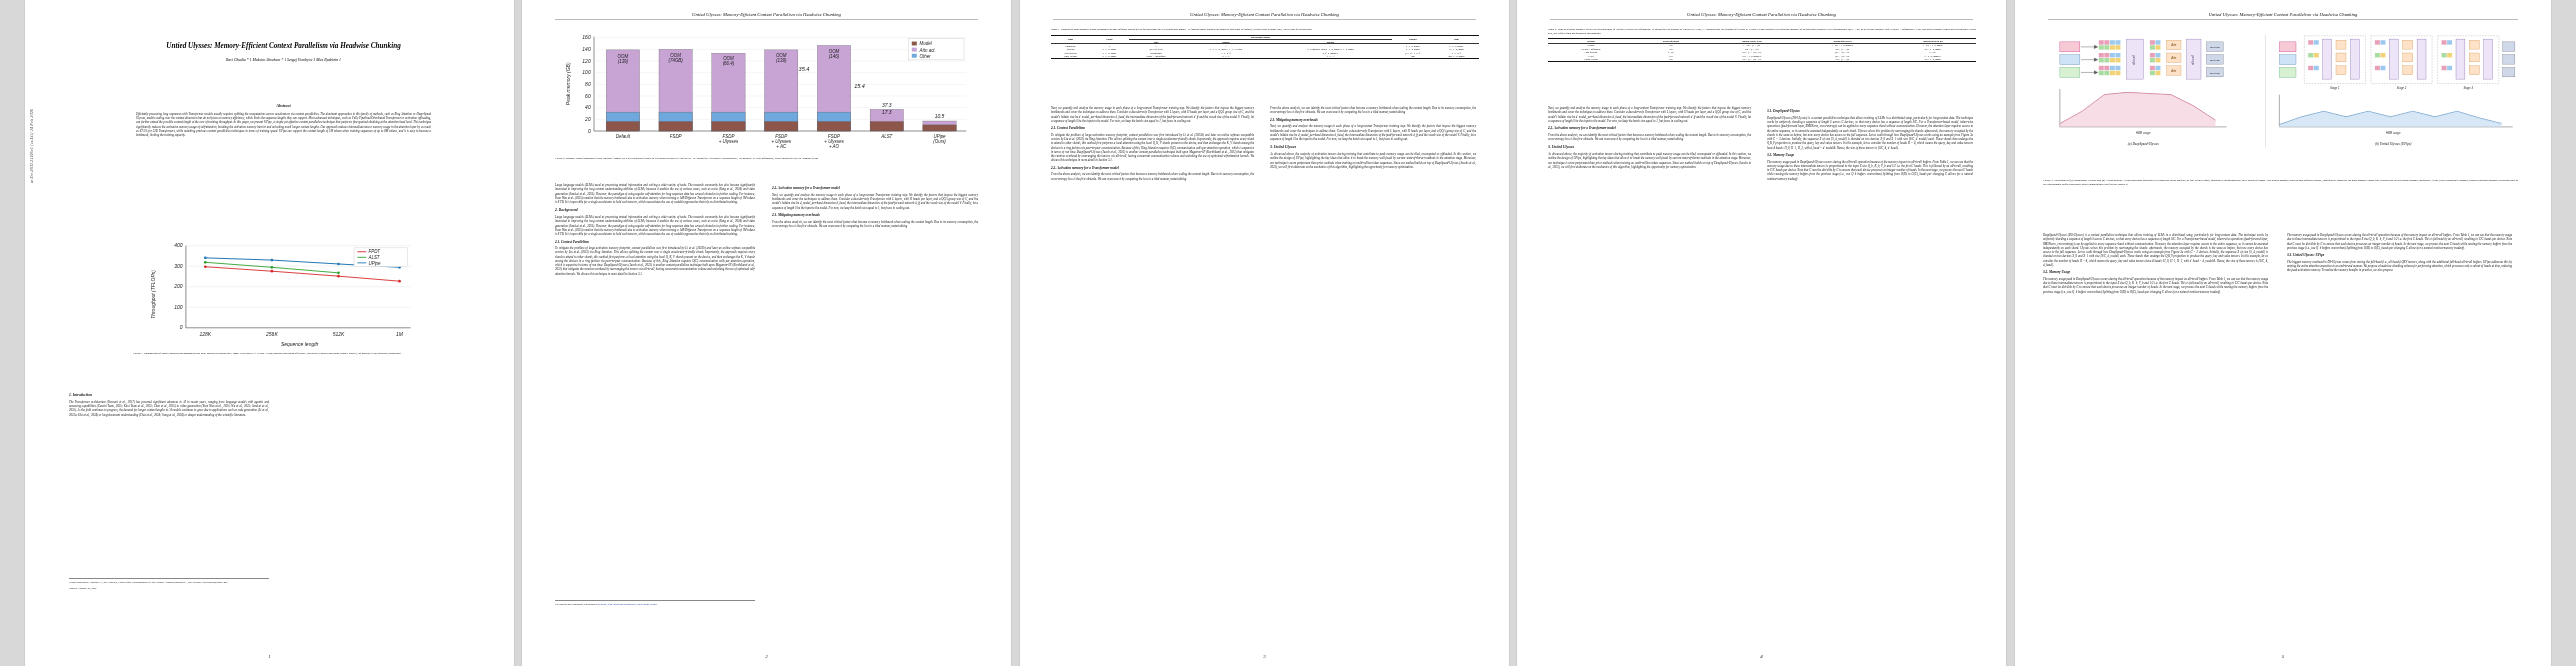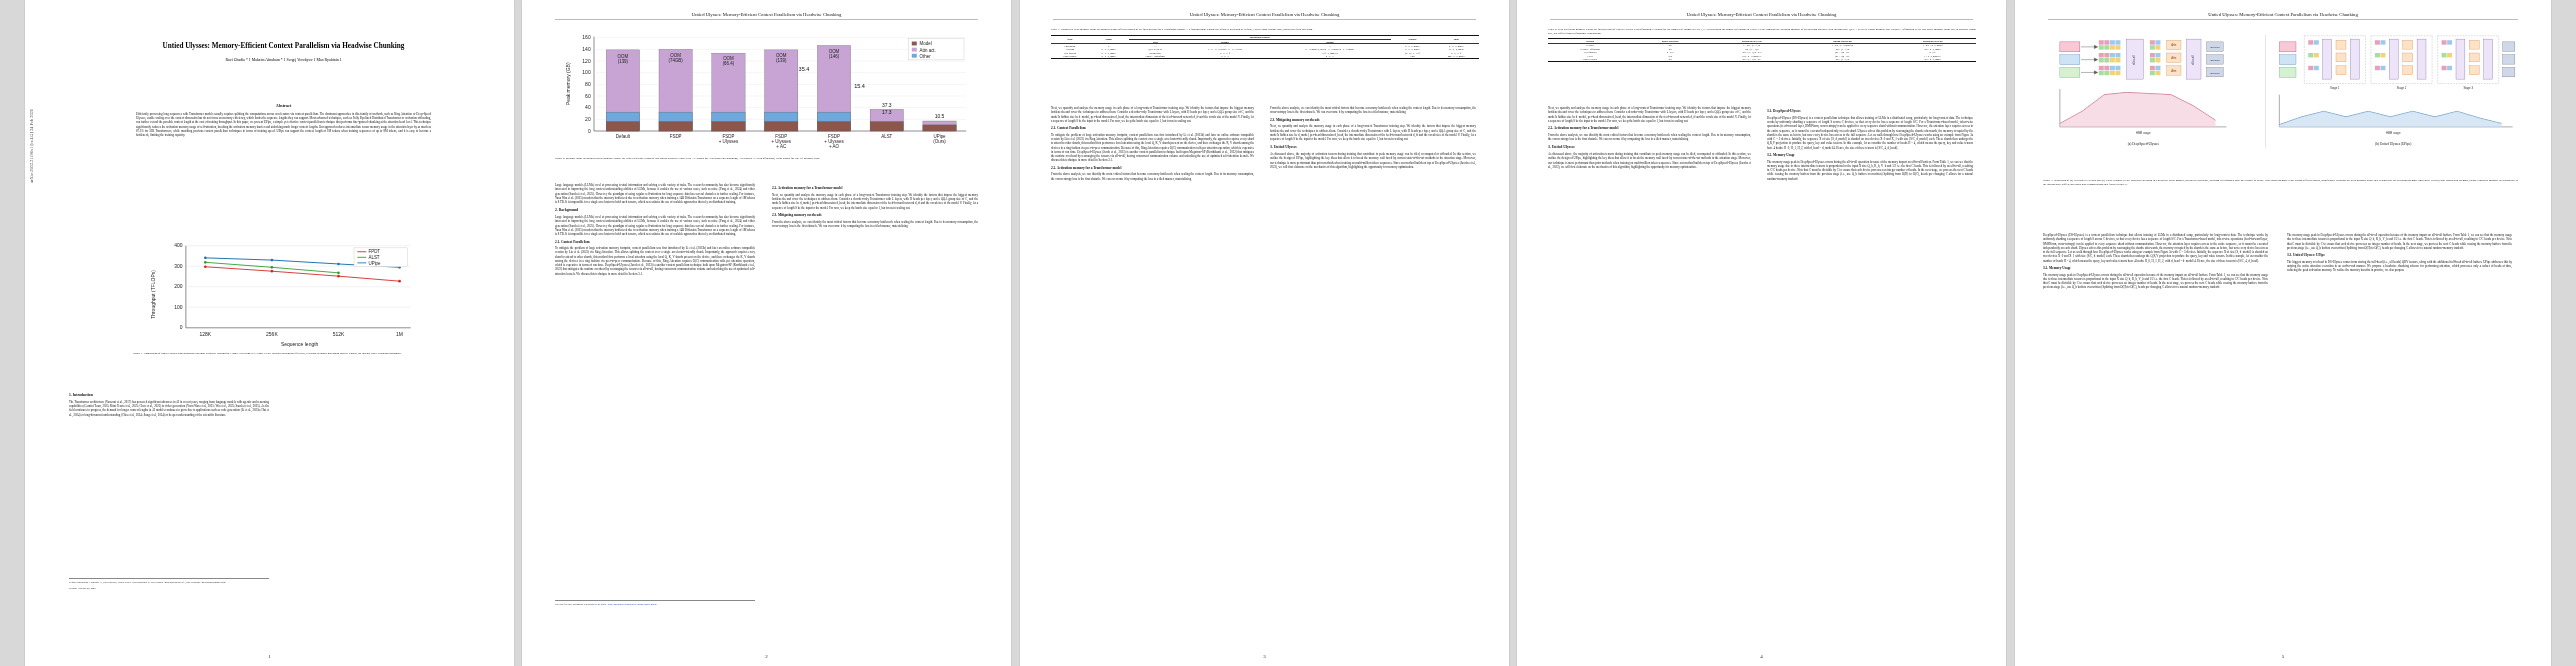--- a/index.html
+++ b/index.html
@@ -1,18 +1,18 @@
 <!DOCTYPE html>
 <html style="font-size:9px"><head>
 <meta charset="utf-8">
 <style>
   html,body{margin:0;padding:0;background:#d8d8d8;}
   body{font-family:"Liberation Serif", serif;}
   .sheet{position:relative;width:2576px;height:667px;background:#d8d8d8;overflow:hidden;}
-  .page{position:absolute;top:0;background:#fff;height:667px;box-shadow:0 0 1.1px rgba(0,0,0,.25);}
+  .page{position:absolute;top:0;background:#fff;height:667px;box-shadow:0 0 1.1px rgba(0,0,0,.25);font-style:italic;}
   .p1{left:25px;width:489px;}
   .p2{left:522px;width:489px;}
   .p3{left:1020px;width:489px;}
   .p4{left:1517px;width:489px;}
   .p5{left:2015px;width:536px;}
   .pagenum{position:absolute;bottom:7.8px;left:0;right:0;text-align:center;font-size:5px;color:#222;}
   .runhead{position:absolute;top:12.2px;left:0;right:0;text-align:center;font-size:4.7px;color:#111;}
   .rule{position:absolute;left:33px;right:33px;top:19px;height:0.6px;background:#bbb;}
   .col{position:absolute;font-size:3px;line-height:1.42;color:#111;text-align:justify;}
   .col p{margin:0 0 2.2px 0;text-indent:5px;}

